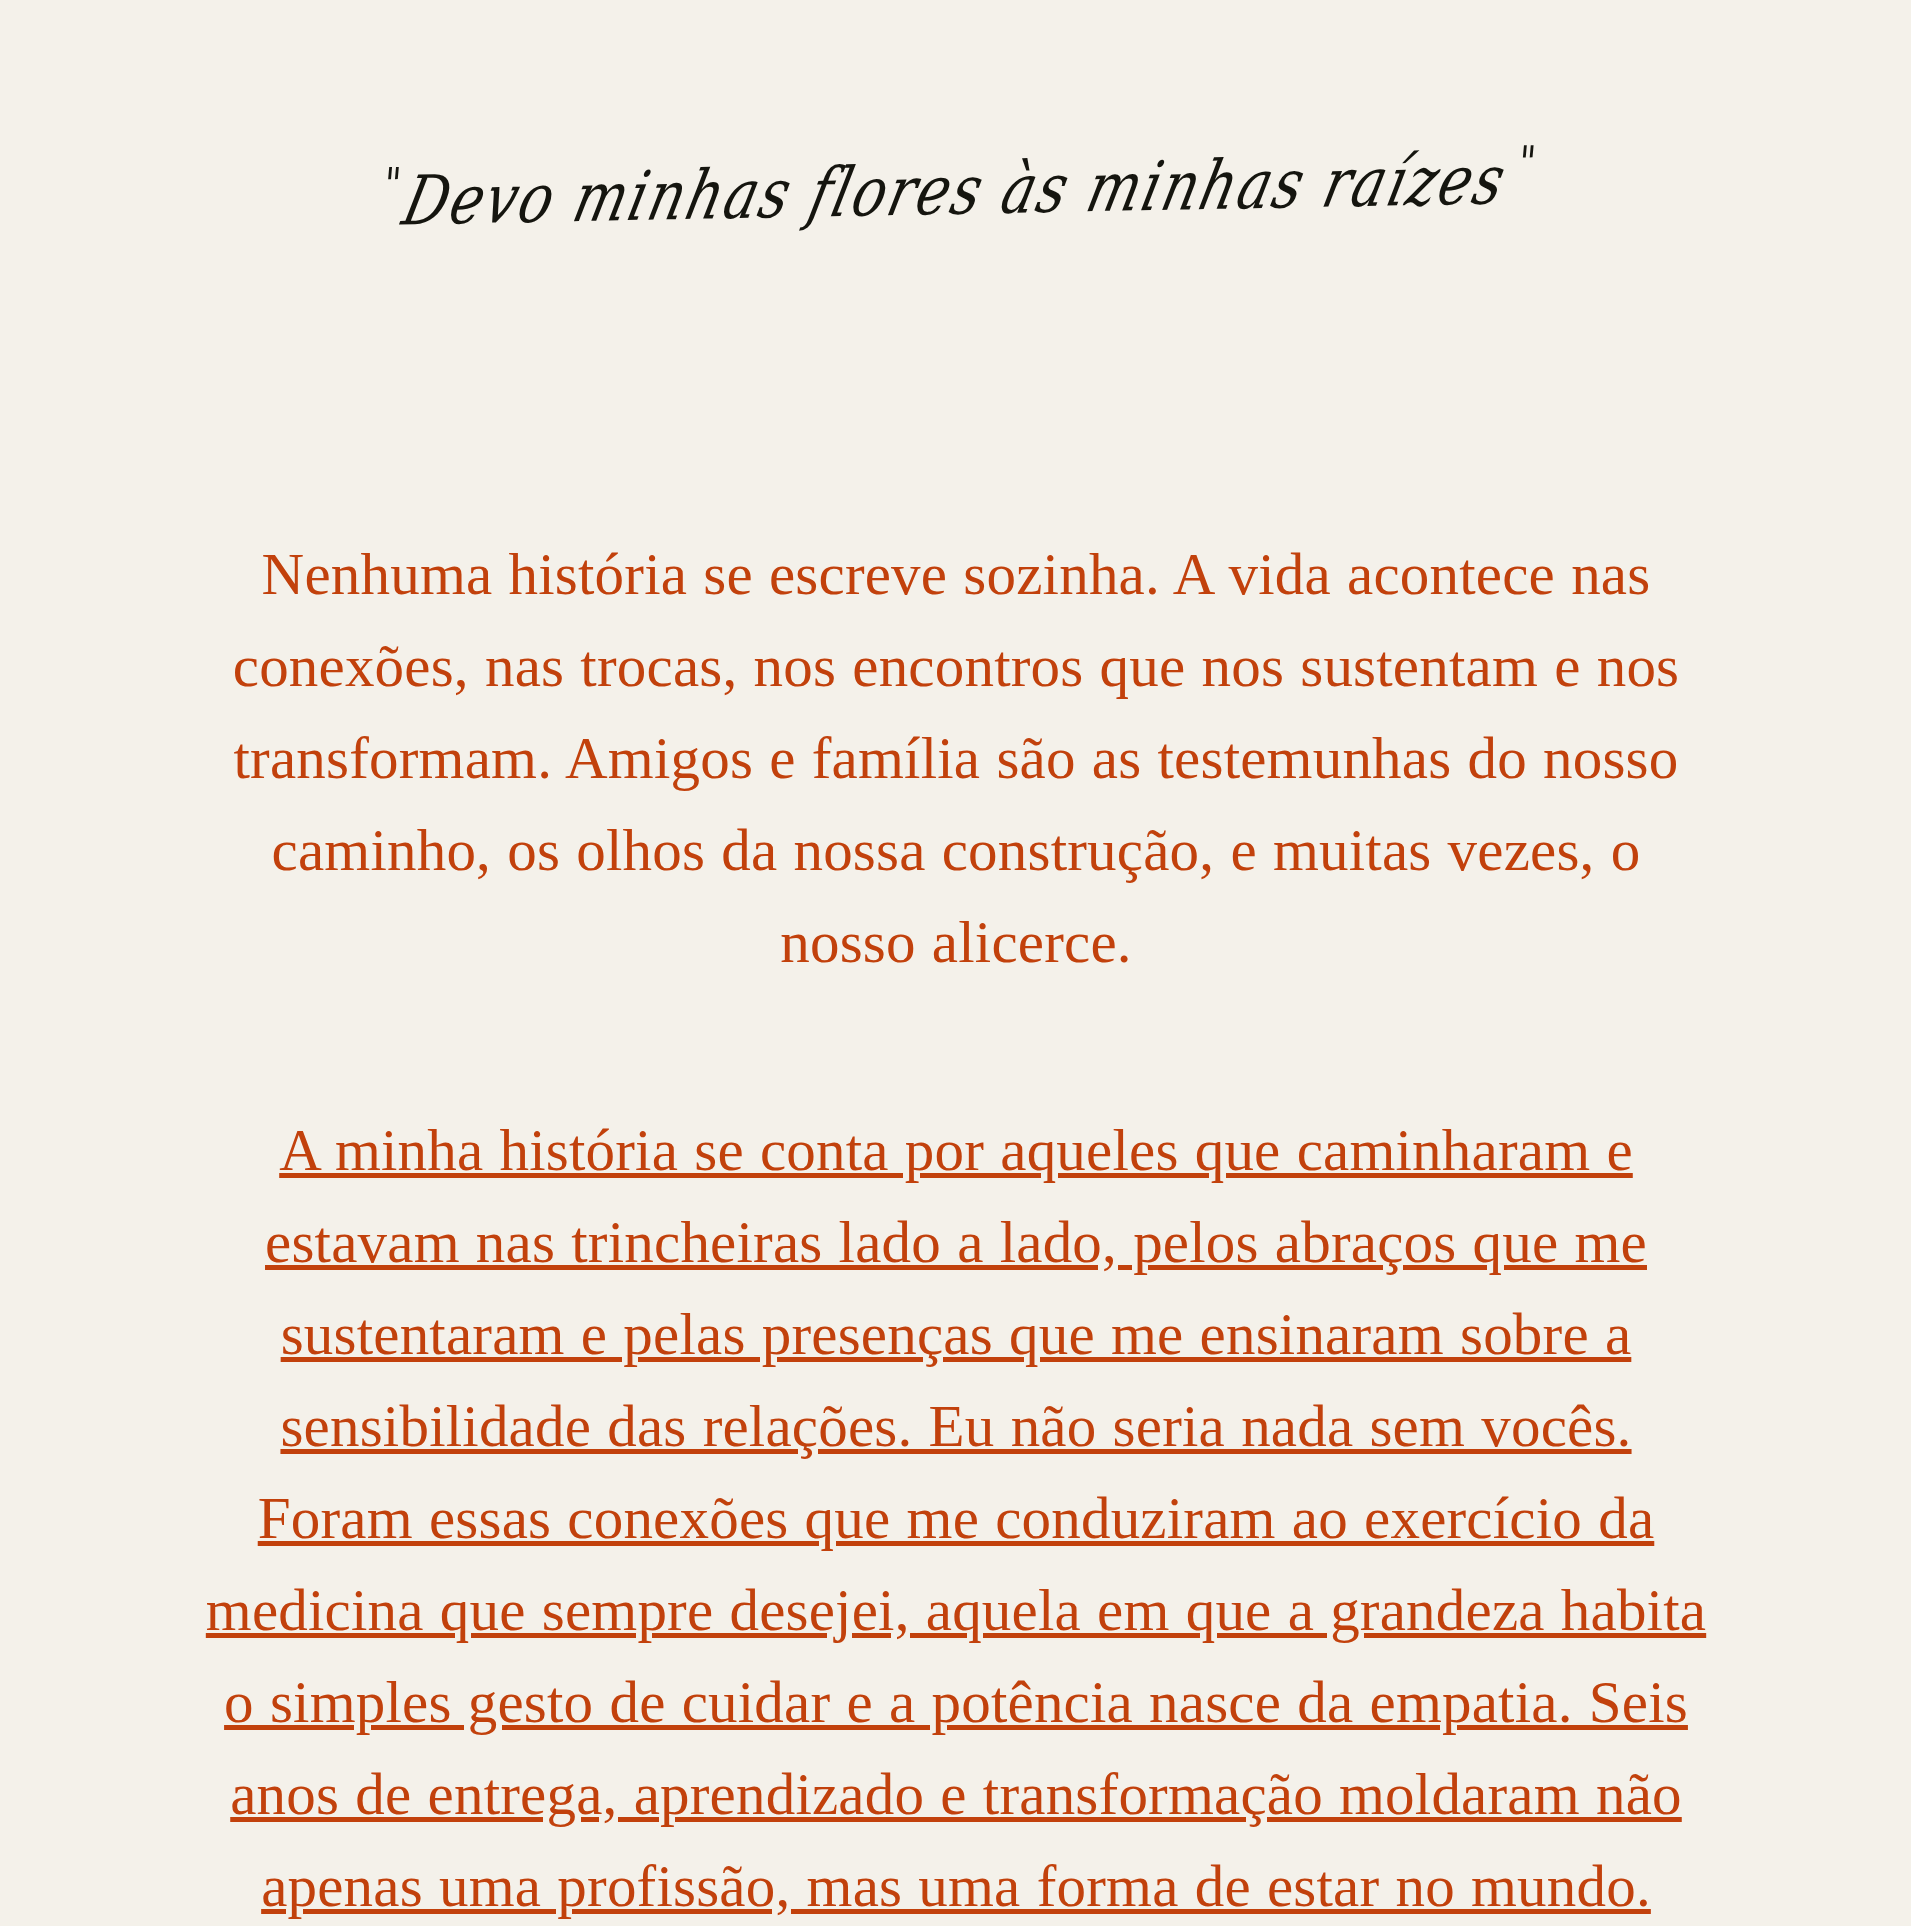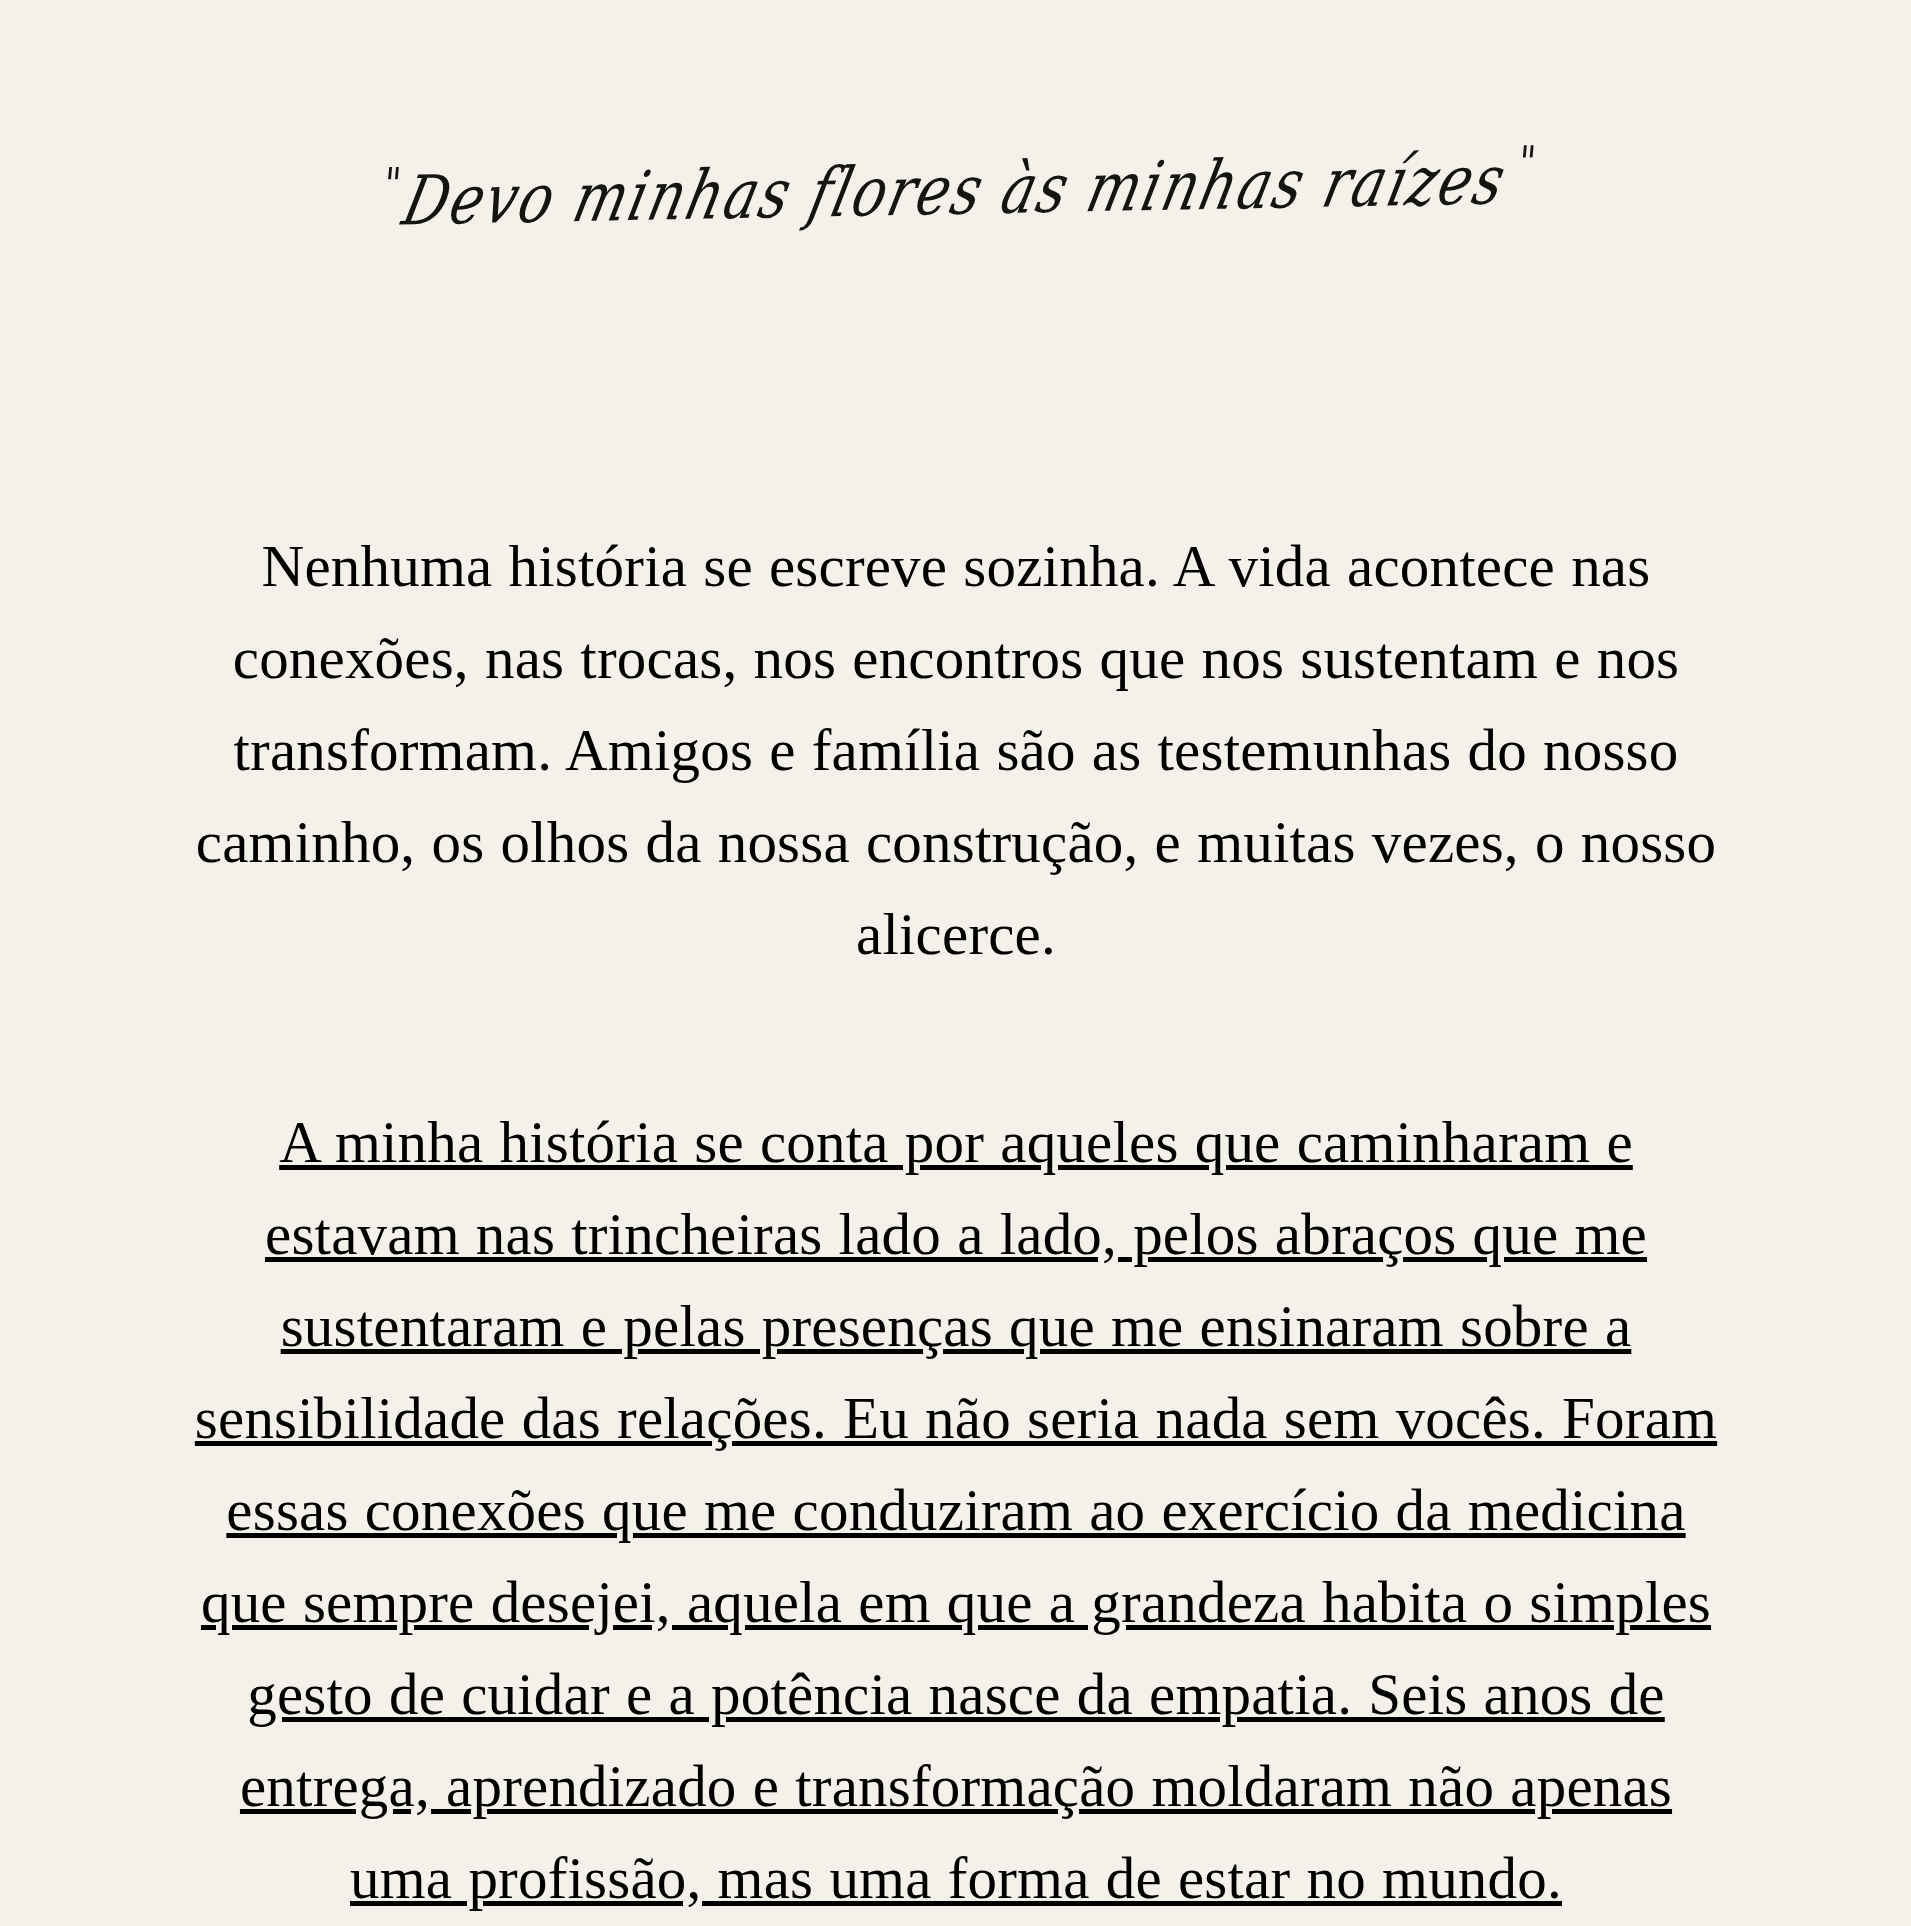--- a/index.html
+++ b/index.html
@@ -70,23 +70,23 @@
     transform: translateX(-50%);
     width: 1537px;
     text-align: center;
   }
 
   .para {
     font-family: "Liberation Serif", "DejaVu Serif", serif;
     font-weight: 400;
     font-size: 59px;
     line-height: 92px;
-    color: #000000;
+    color: #c2410c;
     text-align: center;
-    margin: 4px;
+    margin: 12px;
     letter-spacing: 0.2px;
     word-spacing: 1.2px;
   }
 
   .para + .para {
     margin-top: 116px;
     text-decoration: underline;
   }
 </style>
 </head>

